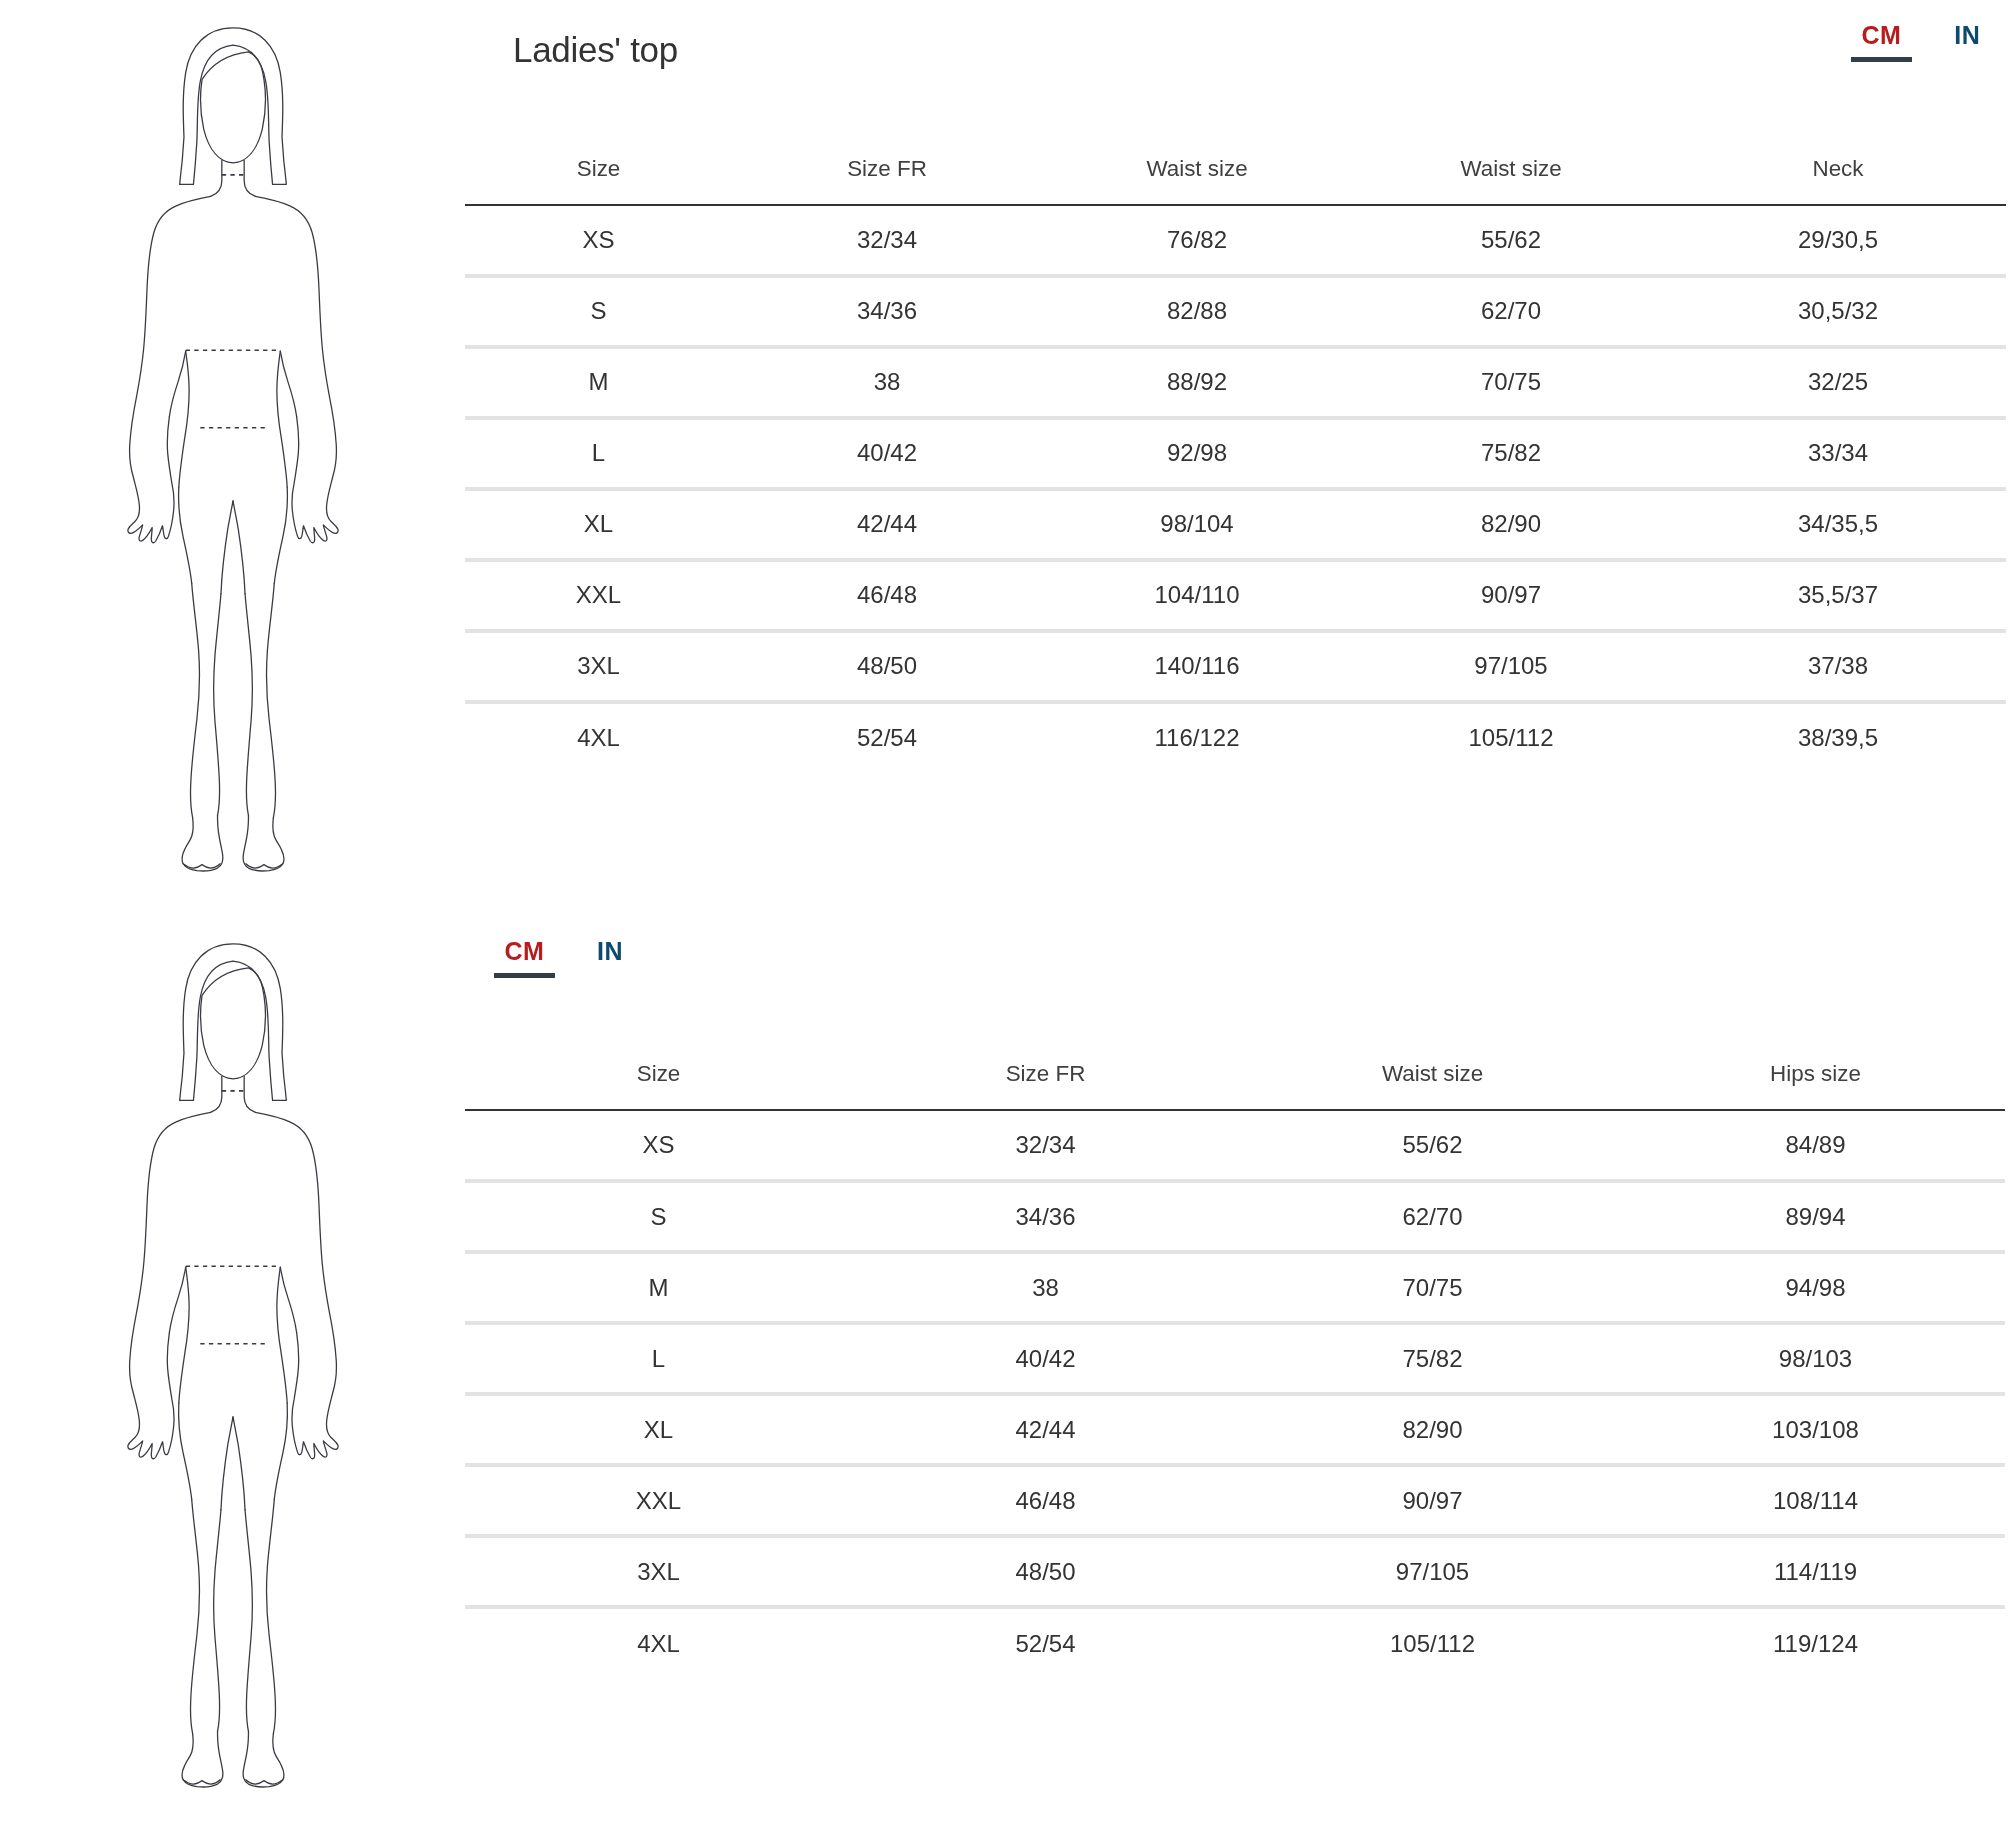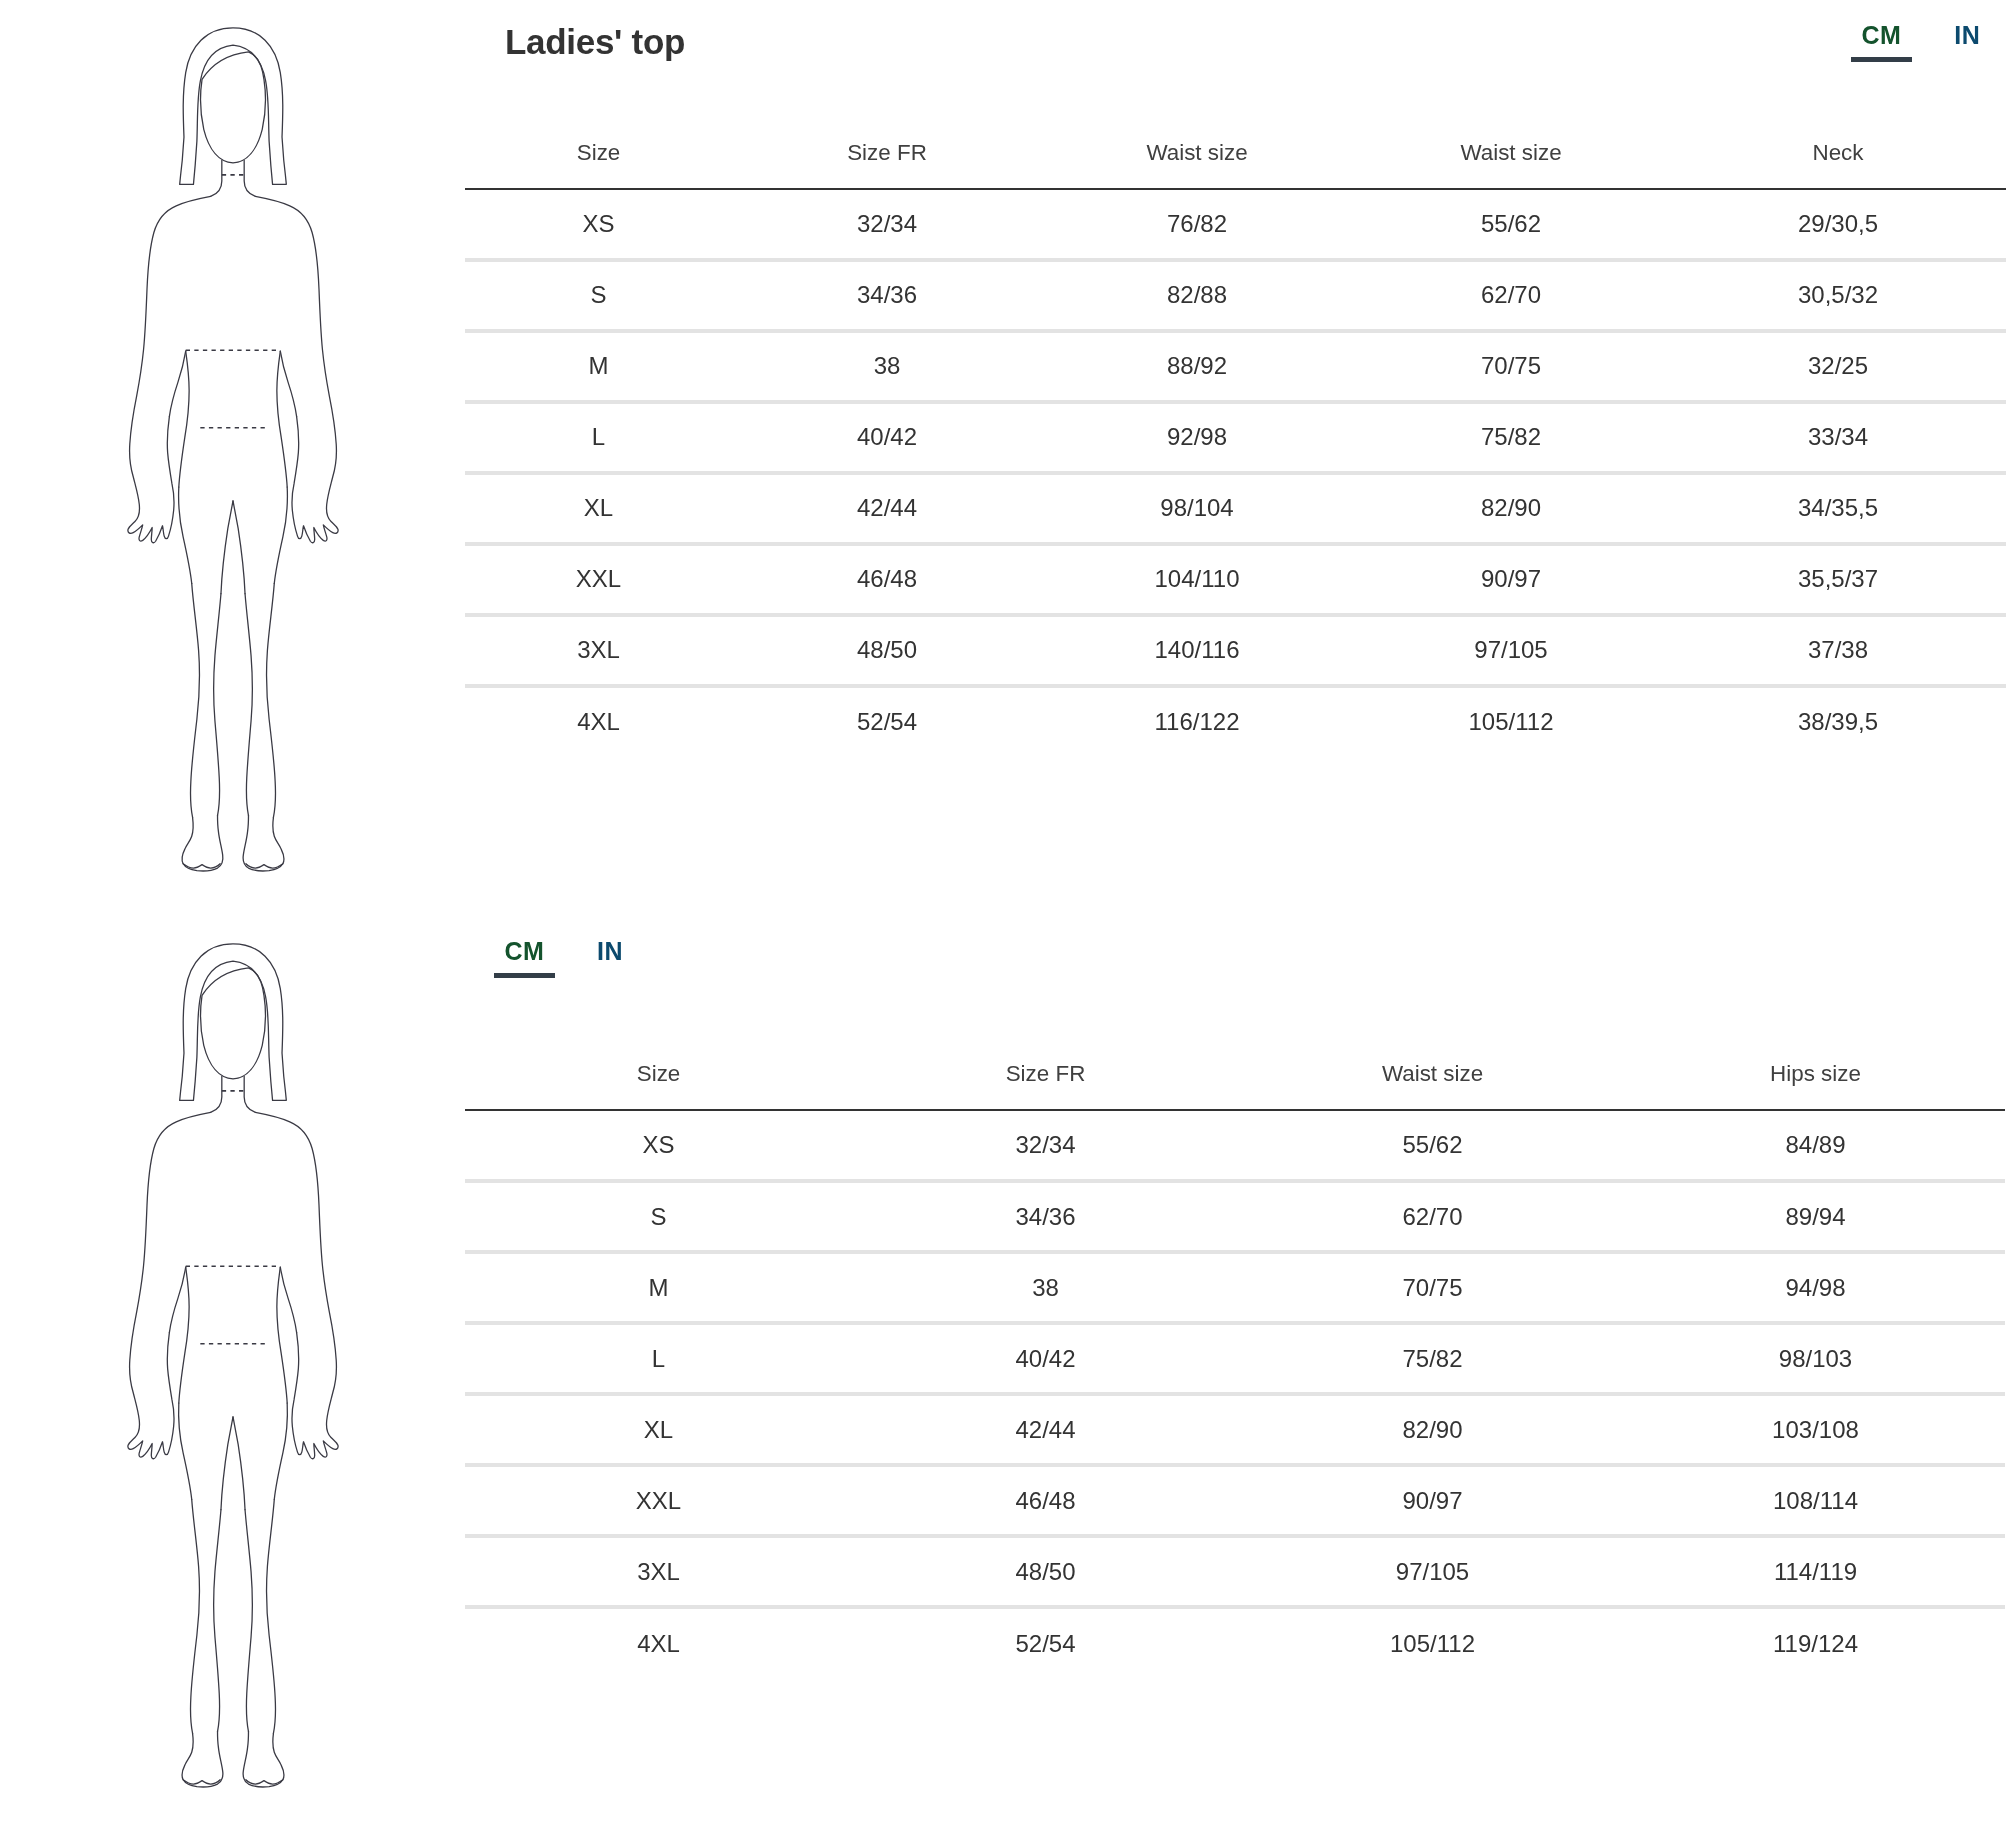--- a/index.html
+++ b/index.html
@@ -53,44 +53,44 @@
     flex-direction: row;
     align-items: flex-start;
     justify-content: space-between;
     padding-top: 19px;
     padding-left: 36px;
     padding-right: 6.9px;
   }
 
   .section-title {
     font-size: 35px;
-    font-weight: 700;
+    font-weight: 400;
     color: #333333;
     letter-spacing: -0.3px;
     line-height: 1.1;
-    margin: 4px;
+    margin: 12px;
     white-space: nowrap;
   }
 
   .unit-toggle {
     display: flex;
     flex-direction: row;
     align-items: flex-start;
     gap: 46px;
     padding-right: 15.5px;
     padding-top: 3.4px;
   }
   .unit-btn {
     background: none;
     border: none;
     padding: 0 3.4px 12px 3.4px;
     font-family: "Liberation Sans", sans-serif;
     font-size: 25px;
     font-weight: 700;
-    color: #14532d;
+    color: #b91c1c;
     letter-spacing: 0.5px;
     cursor: pointer;
     position: relative;
     line-height: 1.1;
   }
   .unit-btn.active::after {
     content: "";
     position: absolute;
     left: -6.9px;
     right: -6.9px;

